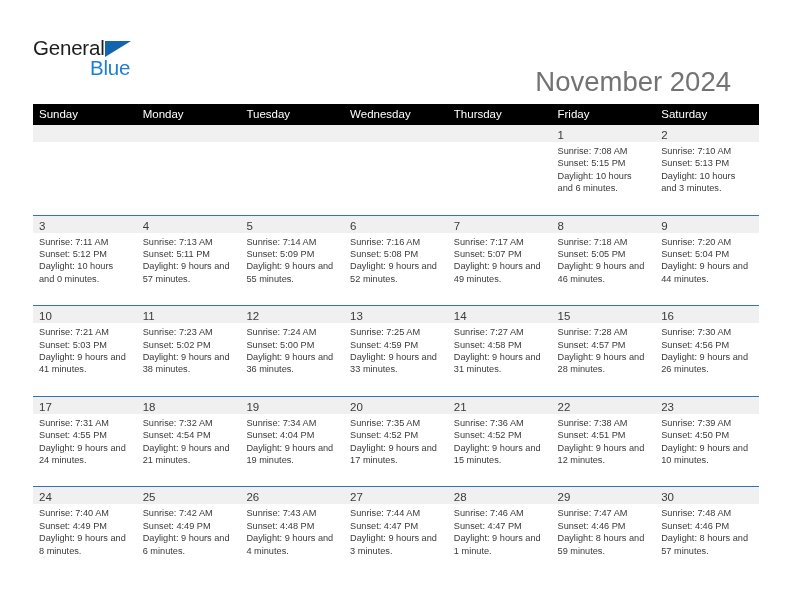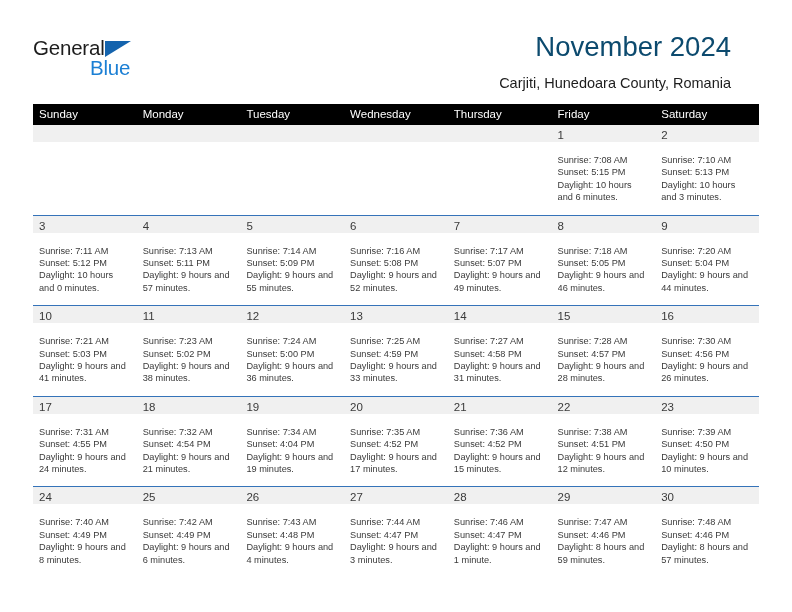--- a/index.html
+++ b/index.html
@@ -64,23 +64,24 @@
   }
 
   .titles {
     position: absolute;
     right: 39px;
     top: 30px;
     text-align: right;
   }
   .cal-title {
     font-size: 27.5px;
-    color: #0c4a6e;
+    color: #737373;
     line-height: 34px;
     white-space: nowrap;
+    margin-top: 35px;
   }
   .cal-sub {
     margin-top: 10px;
     font-size: 14.5px;
     color: #1d1d1d;
     line-height: 18px;
     white-space: nowrap;
   }
 
   
@@ -129,21 +130,21 @@
   }
   .day .datenum {
     font-size: 11.5px;
     line-height: 17px;
     color: #3a3a3a;
   }
   .day.empty .datebar {
     background: #f0f0f0;
   }
   .day .info {
-    padding: 12px 6px 0 6px;
+    padding: 3px 6px 0 6px;
     font-size: 9.2px;
     line-height: 12.4px;
     color: #3a3a3a;
   }
   .day .info div {
     white-space: nowrap;
     overflow: hidden;
   }
   .day .info .dl {
     white-space: normal;

